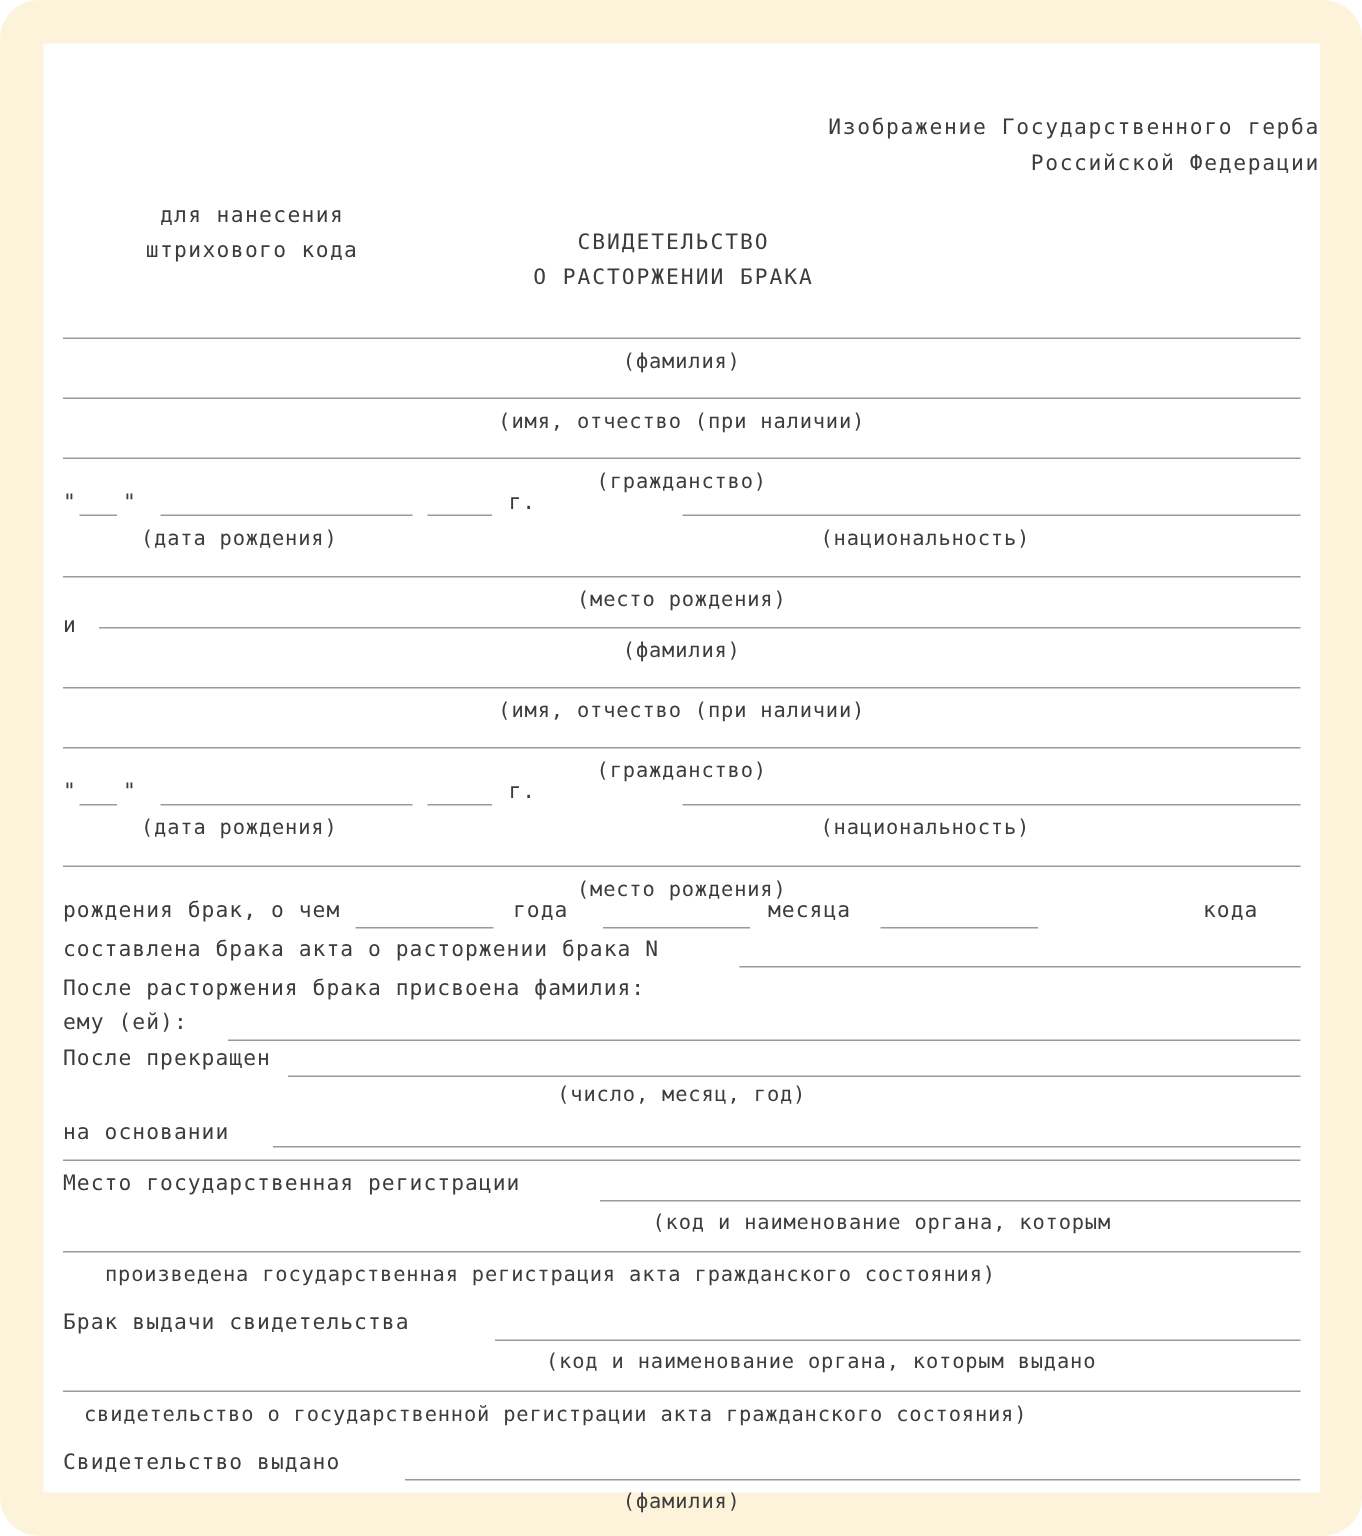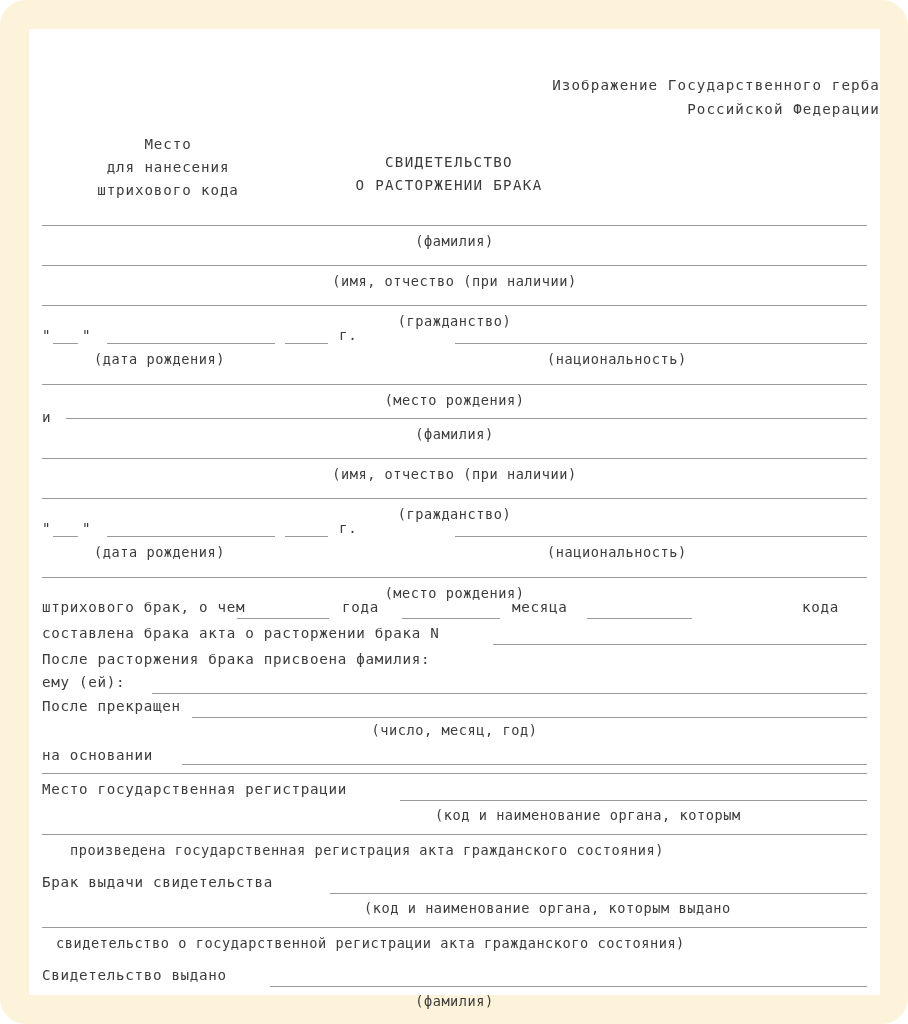--- a/index.html
+++ b/index.html
@@ -112,21 +112,20 @@
 <div id="frame">
   <div id="sheet">
     <div class="doc">
 
       <div class="gerb">
         <div>Изображение Государственного герба</div>
         <div>Российской Федерации</div>
       </div>
 
       <div class="barcode">
-        <div>Место</div>
         <div>для нанесения</div>
         <div>штрихового кода</div>
       </div>
 
       <div class="title">
         <div>СВИДЕТЕЛЬСТВО</div>
         <div>О РАСТОРЖЕНИИ БРАКА</div>
       </div>
 
       <div class="row" style="top:196px">
@@ -188,21 +187,21 @@
         <div class="capL" style="left:52px; top:24px">(дата рождения)</div>
         <div class="capL" style="left:505px;top:24px">(национальность)</div>
       </div>
 
       <div class="row" style="top:548px">
         <div class="rule" style="left:0;  top:0; width:825px"></div>
         <div class="cap" style="top:8px">(место рождения)</div>
       </div>
 
       <div class="row" style="top:570px; height:24px">
-        <span class="lbl" style="left:0;   top:0">штрихового брак, о чем</span>
+        <span class="lbl" style="left:0;   top:0">рождения брак, о чем</span>
         <div class="rule" style="left:195px; top:19px; width:92px"></div>
         <span class="lbl" style="left:300px;top:0">года</span>
         <div class="rule" style="left:360px; top:19px; width:98px"></div>
         <span class="lbl" style="left:470px;top:0">месяца</span>
         <div class="rule" style="left:545px; top:19px; width:105px"></div>
         <span class="lbl" style="left:760px;top:0">кода</span>
       </div>
 
       <div class="row" style="top:596px; height:24px">
         <span class="lbl" style="left:0; top:0">составлена брака акта о расторжении брака N</span>

